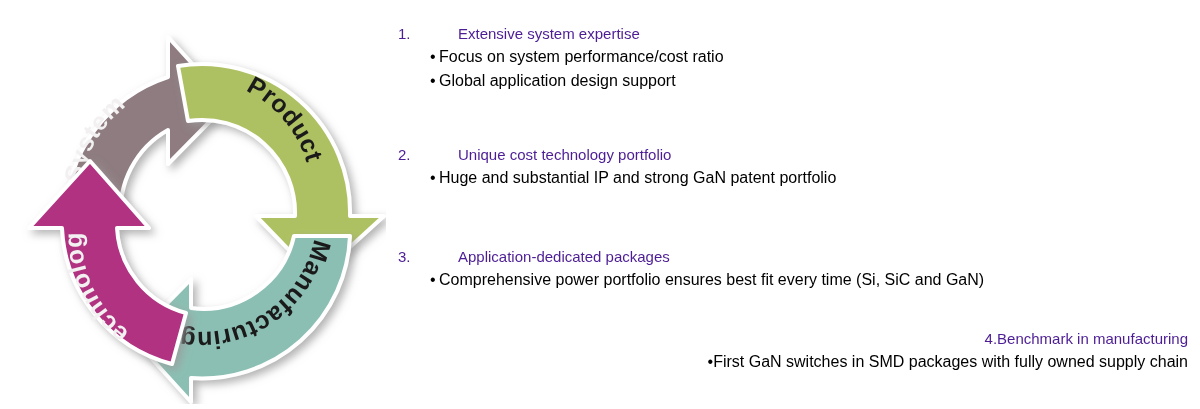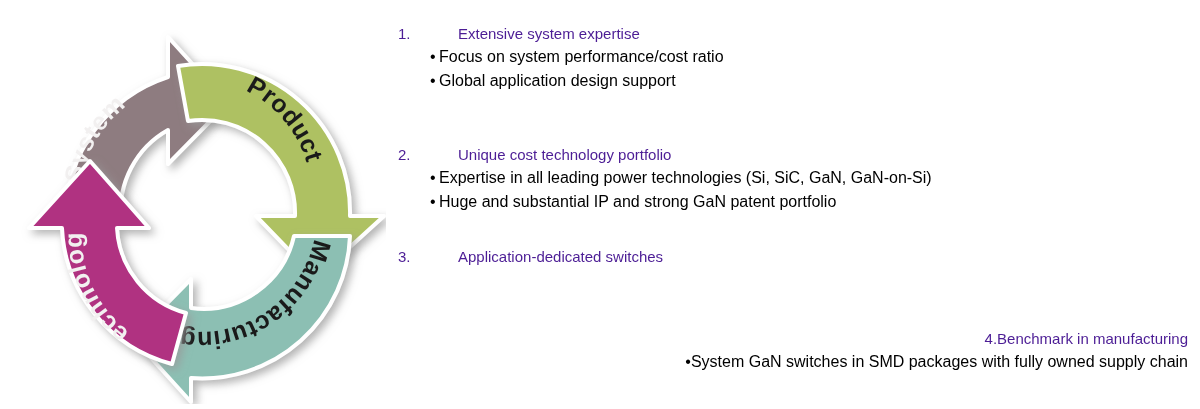--- a/index.html
+++ b/index.html
@@ -190,30 +190,32 @@
       <div class="sec-heading"><span class="sec-num">1.</span><span>Extensive system expertise</span></div>
       <ul class="bullet-list">
         <li class="bullet-item"><span class="dot">•</span><span>Focus on system performance/cost ratio</span></li>
         <li class="bullet-item"><span class="dot">•</span><span>Global application design support</span></li>
       </ul>
     </div>
 
     <div class="section section-2">
       <div class="sec-heading"><span class="sec-num">2.</span><span>Unique cost technology portfolio</span></div>
       <ul class="bullet-list">
-        <li class="bullet-item"><span class="dot">•</span><span>Expertise in all leading power technologies (Si, SiC, GaN, GaN-on-Si)</span></li>
         <li class="bullet-item"><span class="dot">•</span><span>Huge and substantial IP and strong GaN patent portfolio</span></li>
       </ul>
     </div>
 
     <div class="section section-3">
-      <div class="sec-heading"><span class="sec-num">3.</span><span>Application-dedicated switches</span></div>
+      <div class="sec-heading"><span class="sec-num">3.</span><span>Application-dedicated packages</span></div>
+      <ul class="bullet-list">
+        <li class="bullet-item"><span class="dot">•</span><span>Comprehensive power portfolio ensures best fit every time (Si, SiC and GaN)</span></li>
+      </ul>
     </div>
 
     <div class="section section-4">
       <div class="sec-heading"><span class="sec-num">4.</span><span>Benchmark in manufacturing</span></div>
       <ul class="bullet-list indented">
-        <li class="bullet-item"><span class="dot">•</span><span>System GaN switches in SMD packages with fully owned supply chain</span></li>
+        <li class="bullet-item"><span class="dot">•</span><span>First GaN switches in SMD packages with fully owned supply chain</span></li>
       </ul>
     </div>
 
   </div>
 </div>
 
 </body></html>

